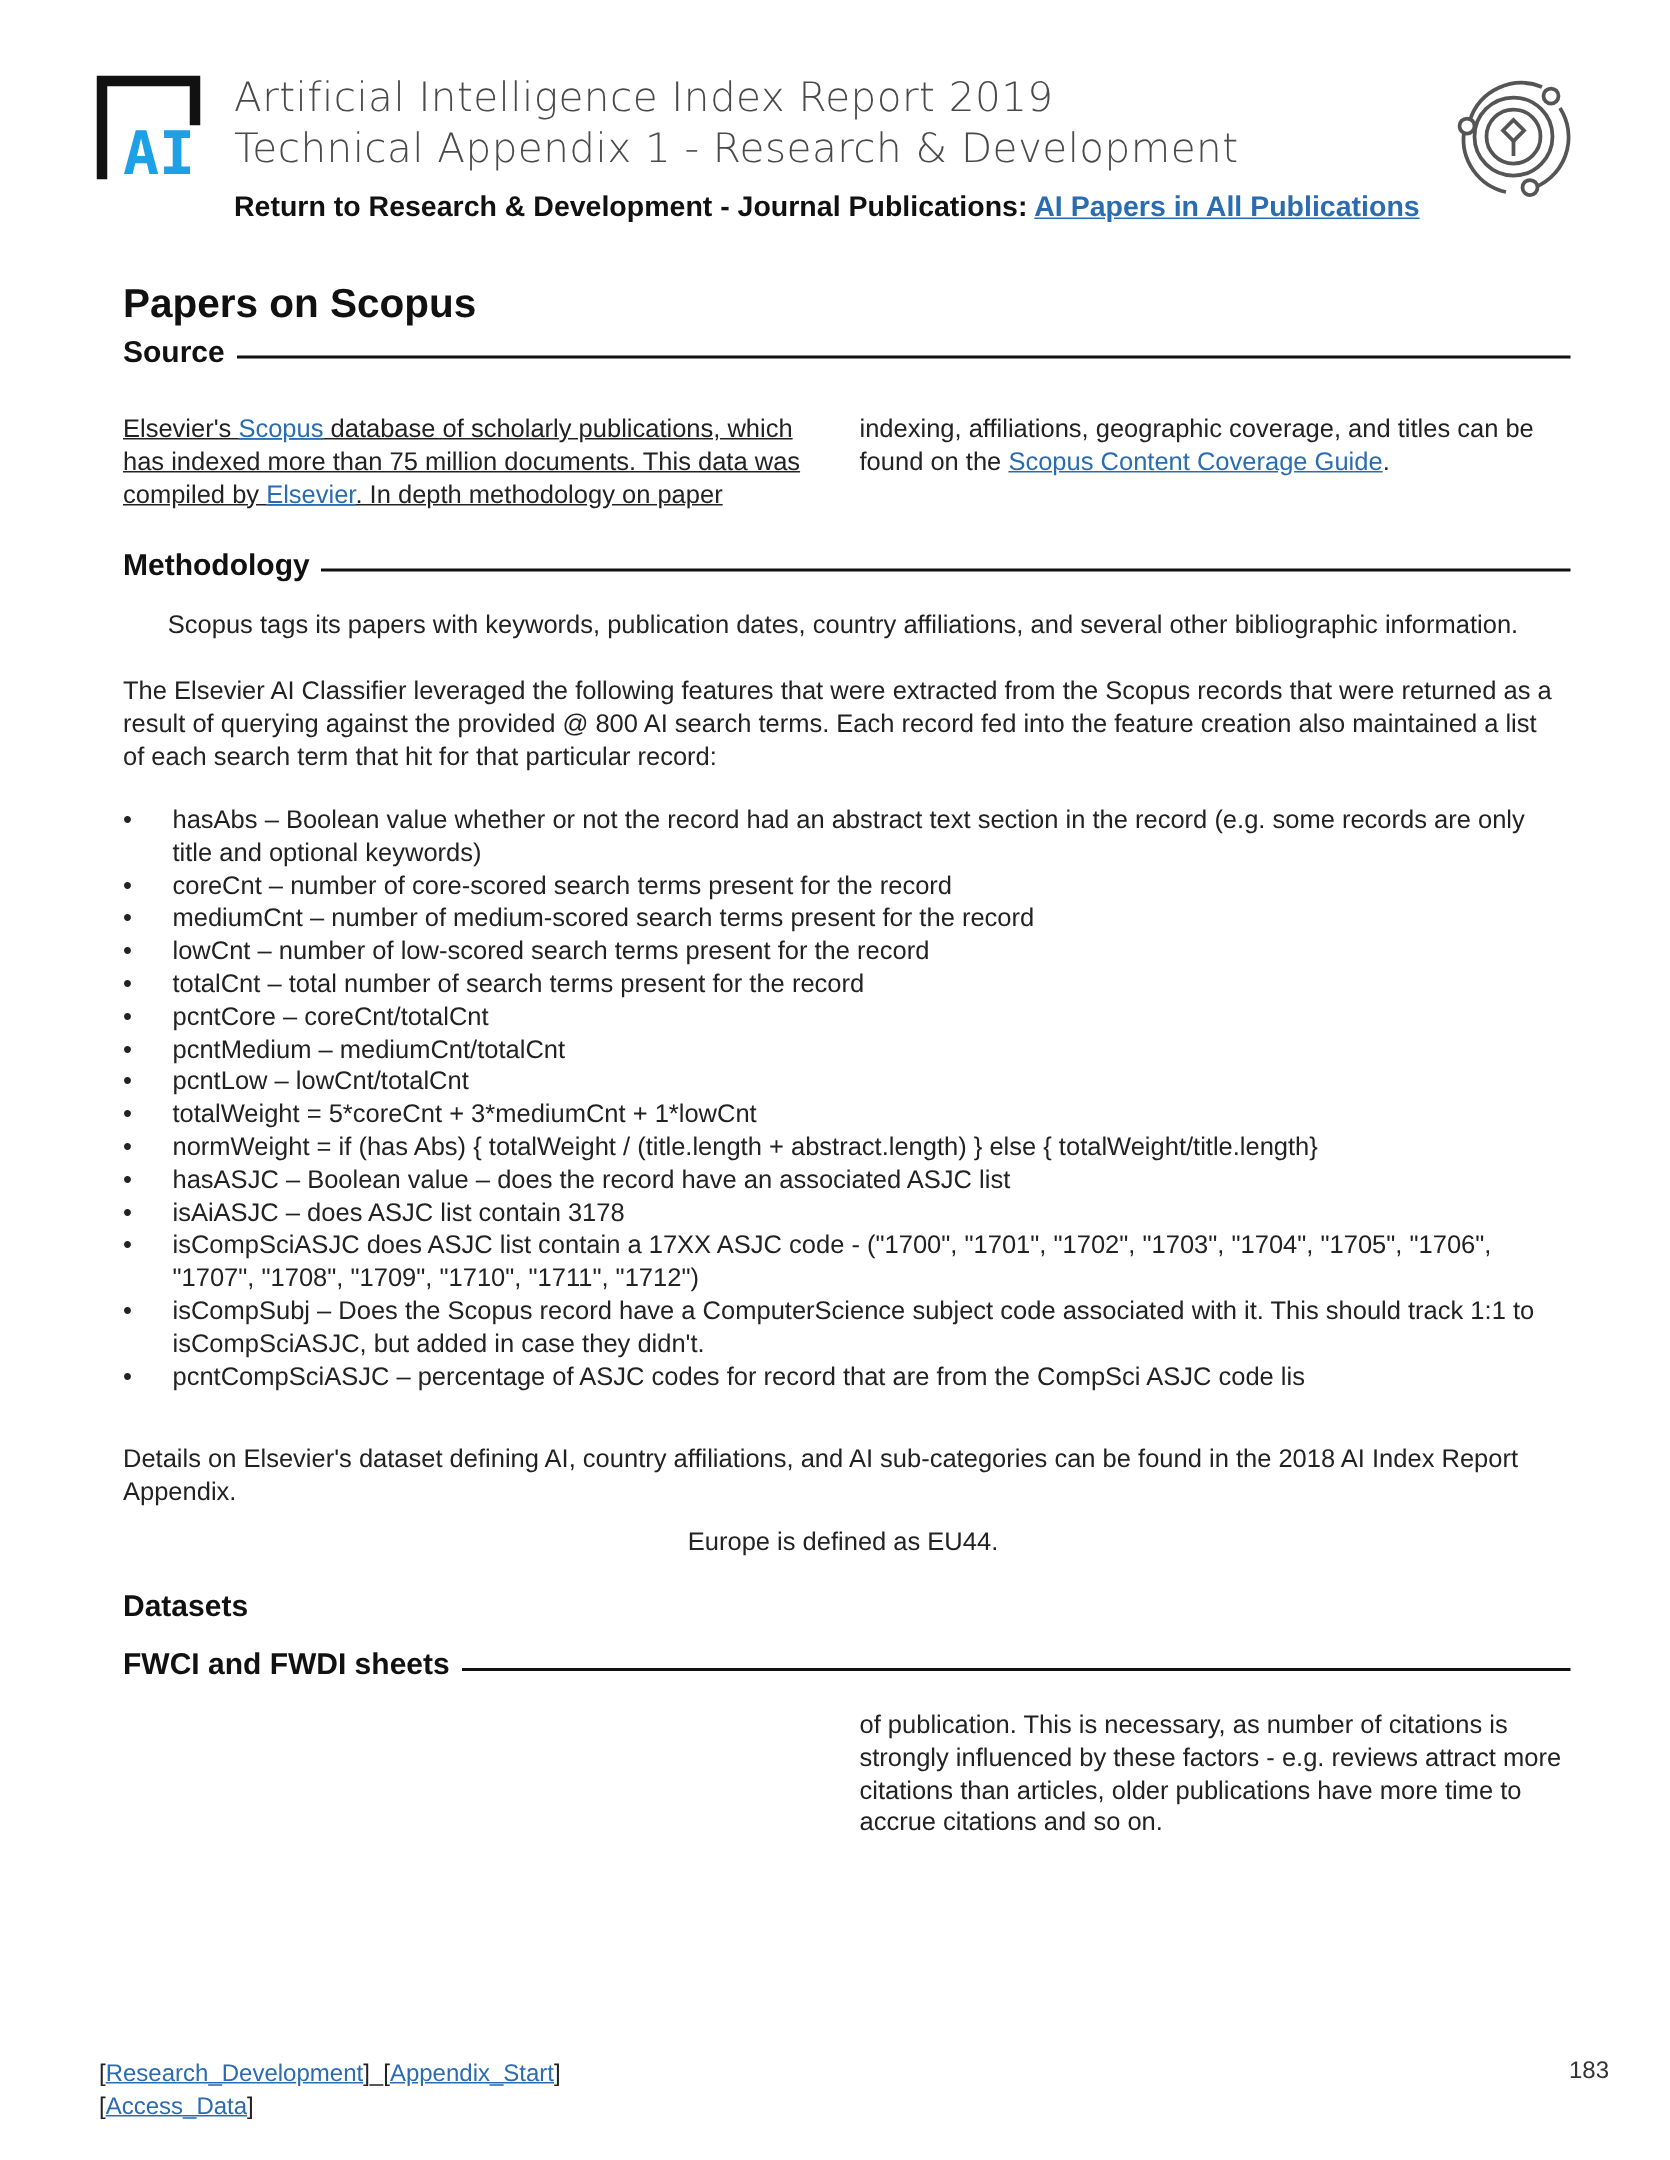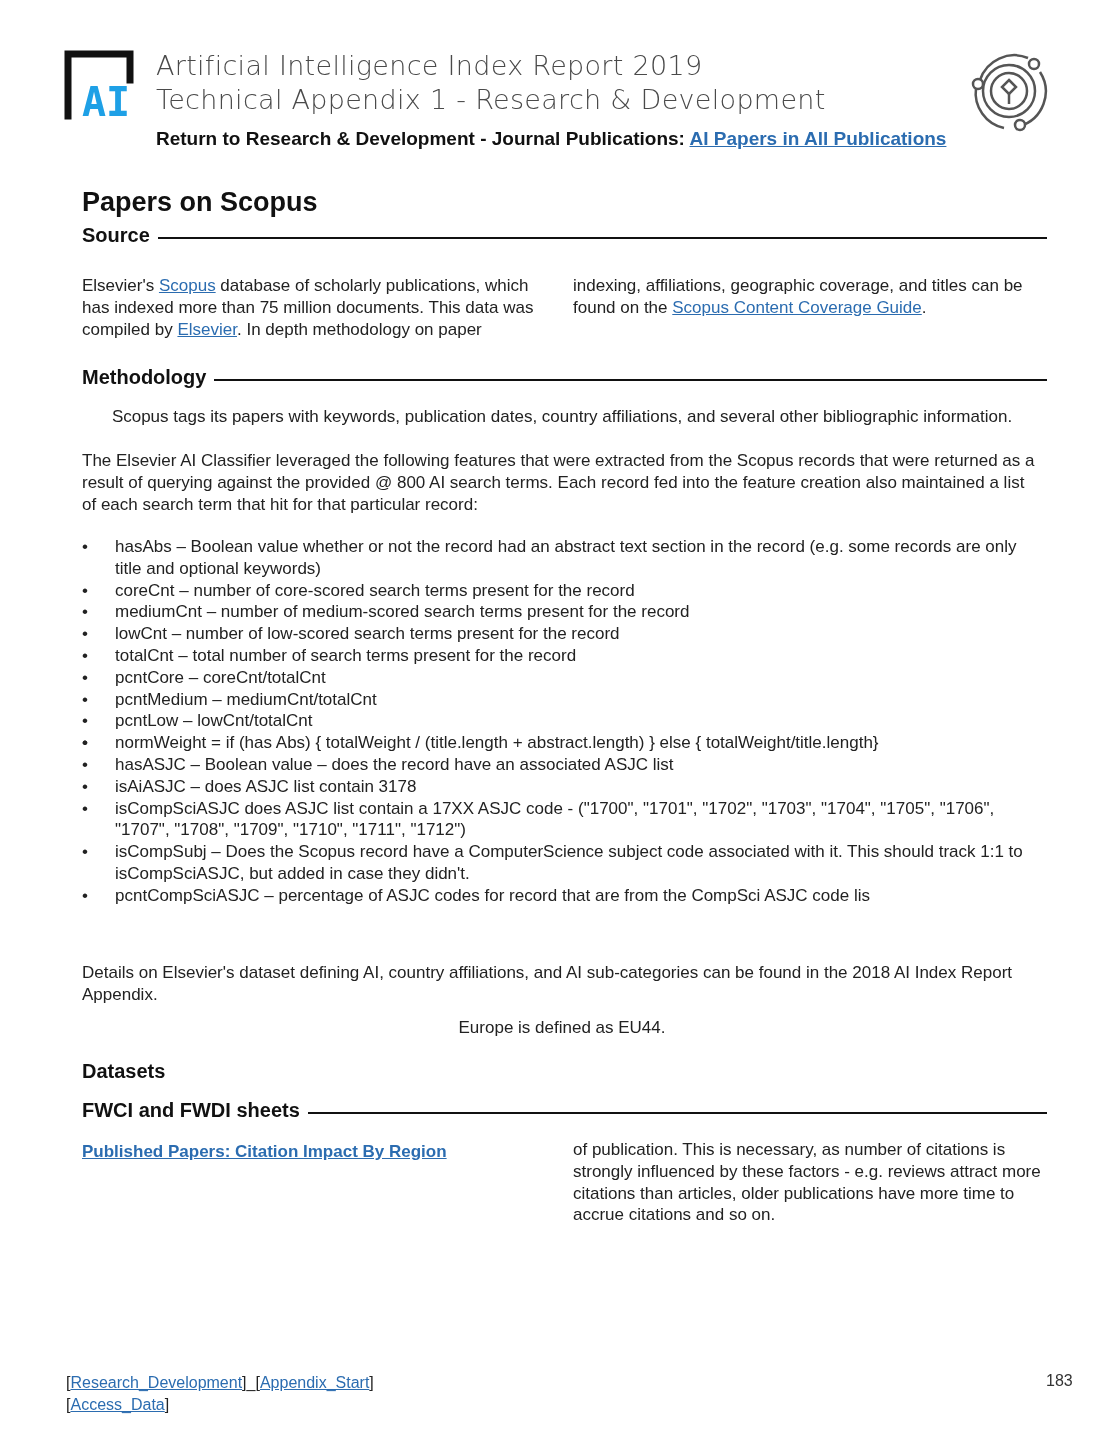--- a/index.html
+++ b/index.html
@@ -60,21 +60,21 @@
 <div id="return-line" class="abs">
   <span>Return to Research &amp; Development - Journal Publications: </span><a href="#">AI Papers in All Publications</a>
 </div>
 
 <div id="page-title" class="abs">Papers on Scopus</div>
 
 <div class="section-head" style="top:224px;">
   <span>Source</span>
   <span class="rule"></span>
 </div>
-<div class="para col-left" style="top:275px;">
+<div class="para col-left" style="top:275px;text-decoration:underline;">
   <span>Elsevier's </span><a href="#">Scopus</a><span> database of scholarly publications, which has indexed more than 75 million documents. This data was compiled by </span><a href="#">Elsevier</a><span>. In depth methodology on paper</span>
 </div>
 <div class="para col-right" style="top:275px;">
   <span>indexing, affiliations, geographic coverage, and titles can be found on the </span><a href="#">Scopus Content Coverage Guide</a><span>.</span>
 </div>
 
 <div class="section-head" style="top:366px;">
   <span>Methodology</span>
   <span class="rule"></span>
 </div>
@@ -83,41 +83,41 @@
 
 <ul class="bullets" id="bullet-list">
     <li><span class="dot">•</span><span>hasAbs – Boolean value whether or not the record had an abstract text section in the record (e.g. some records are only title and optional keywords)</span></li>
     <li><span class="dot">•</span><span>coreCnt – number of core-scored search terms present for the record</span></li>
     <li><span class="dot">•</span><span>mediumCnt – number of medium-scored search terms present for the record</span></li>
     <li><span class="dot">•</span><span>lowCnt – number of low-scored search terms present for the record</span></li>
     <li><span class="dot">•</span><span>totalCnt – total number of search terms present for the record</span></li>
     <li><span class="dot">•</span><span>pcntCore – coreCnt/totalCnt</span></li>
     <li><span class="dot">•</span><span>pcntMedium – mediumCnt/totalCnt</span></li>
     <li><span class="dot">•</span><span>pcntLow – lowCnt/totalCnt</span></li>
-    <li><span class="dot">•</span></li>
+    <li><span class="dot">•</span><span>totalWeight = 5*coreCnt + 3*mediumCnt + 1*lowCnt</span></li>
     <li><span class="dot">•</span><span>normWeight = if (has Abs) { totalWeight / (title.length + abstract.length) } else { totalWeight/title.length}</span></li>
     <li><span class="dot">•</span><span>hasASJC – Boolean value – does the record have an associated ASJC list</span></li>
     <li><span class="dot">•</span><span>isAiASJC – does ASJC list contain 3178</span></li>
     <li><span class="dot">•</span><span>isCompSciASJC  does ASJC list contain a 17XX ASJC code  - ("1700", "1701", "1702", "1703", "1704", "1705", "1706", "1707", "1708", "1709", "1710", "1711", "1712")</span></li>
     <li><span class="dot">•</span><span>isCompSubj – Does the Scopus record have a ComputerScience subject code associated with it.  This should track 1:1 to isCompSciASJC, but added in case they didn't.</span></li>
     <li><span class="dot">•</span><span>pcntCompSciASJC – percentage of ASJC codes for record that are from the CompSci ASJC code lis</span></li>
   </ul>
 
 <div class="para full" style="top:962px;">Details on Elsevier's dataset defining AI, country affiliations, and AI sub-categories can be found  in the 2018 AI Index Report Appendix.</div>
 <div class="para full" style="top:1017px;text-align:center;">Europe is defined as EU44.</div>
 
 <div class="section-head" style="top:1060px;">
   <span>Datasets</span>
 </div>
 <div class="section-head" style="top:1099px;">
   <span>FWCI and FWDI sheets</span>
   <span class="rule"></span>
 </div>
 <div class="para col-left" style="top:1141px;">
-  <a href="#" style="font-weight:bold;">Published Papers: Citation Impact By Region </a><br>
+  <br>
 </div>
 <div class="para col-right" style="top:1139px;">of publication. This is necessary, as number of citations is strongly influenced by these factors - e.g. reviews attract more citations than articles, older publications have more time to accrue citations and so on.</div>
 
 <div id="footer-links" class="abs">
   <span>[</span><a href="#">Research_Development</a><span>]</span><span>_</span><span>[</span><a href="#">Appendix_Start</a><span>]</span><br>
   <span>[</span><a href="#">Access_Data</a><span>]</span>
 </div>
 <div id="page-number" class="abs">183</div>
 
 </body></html>

